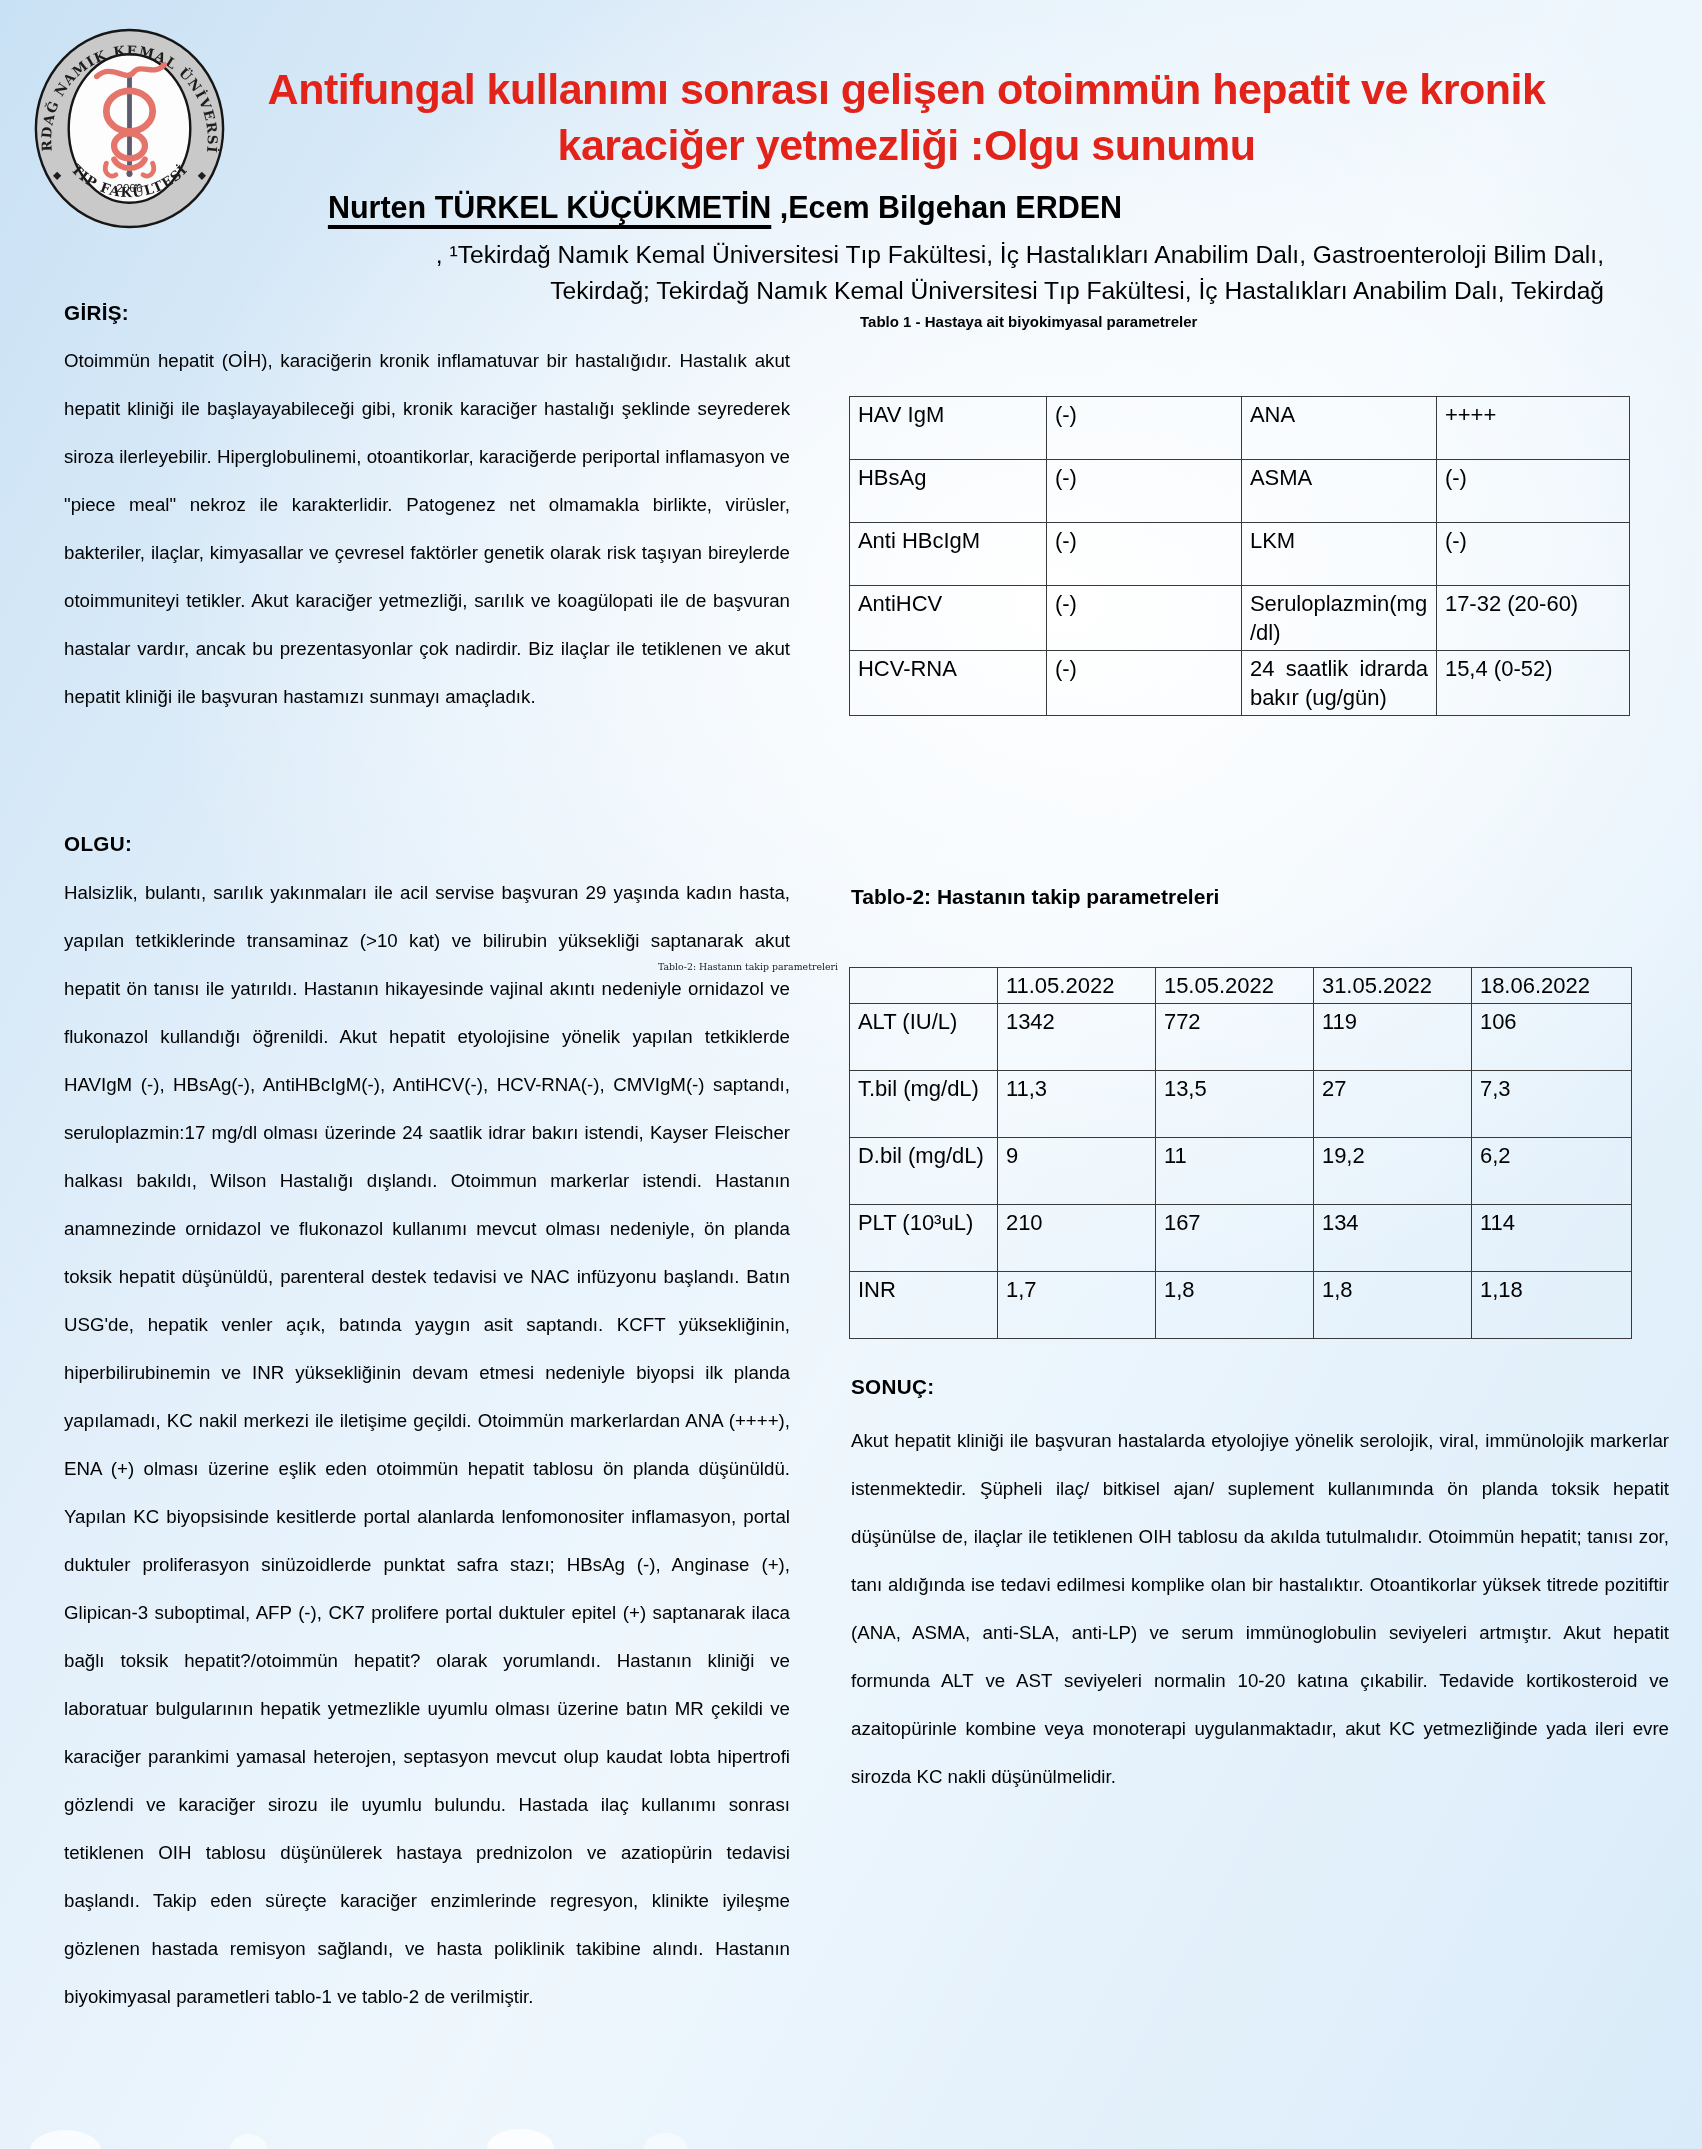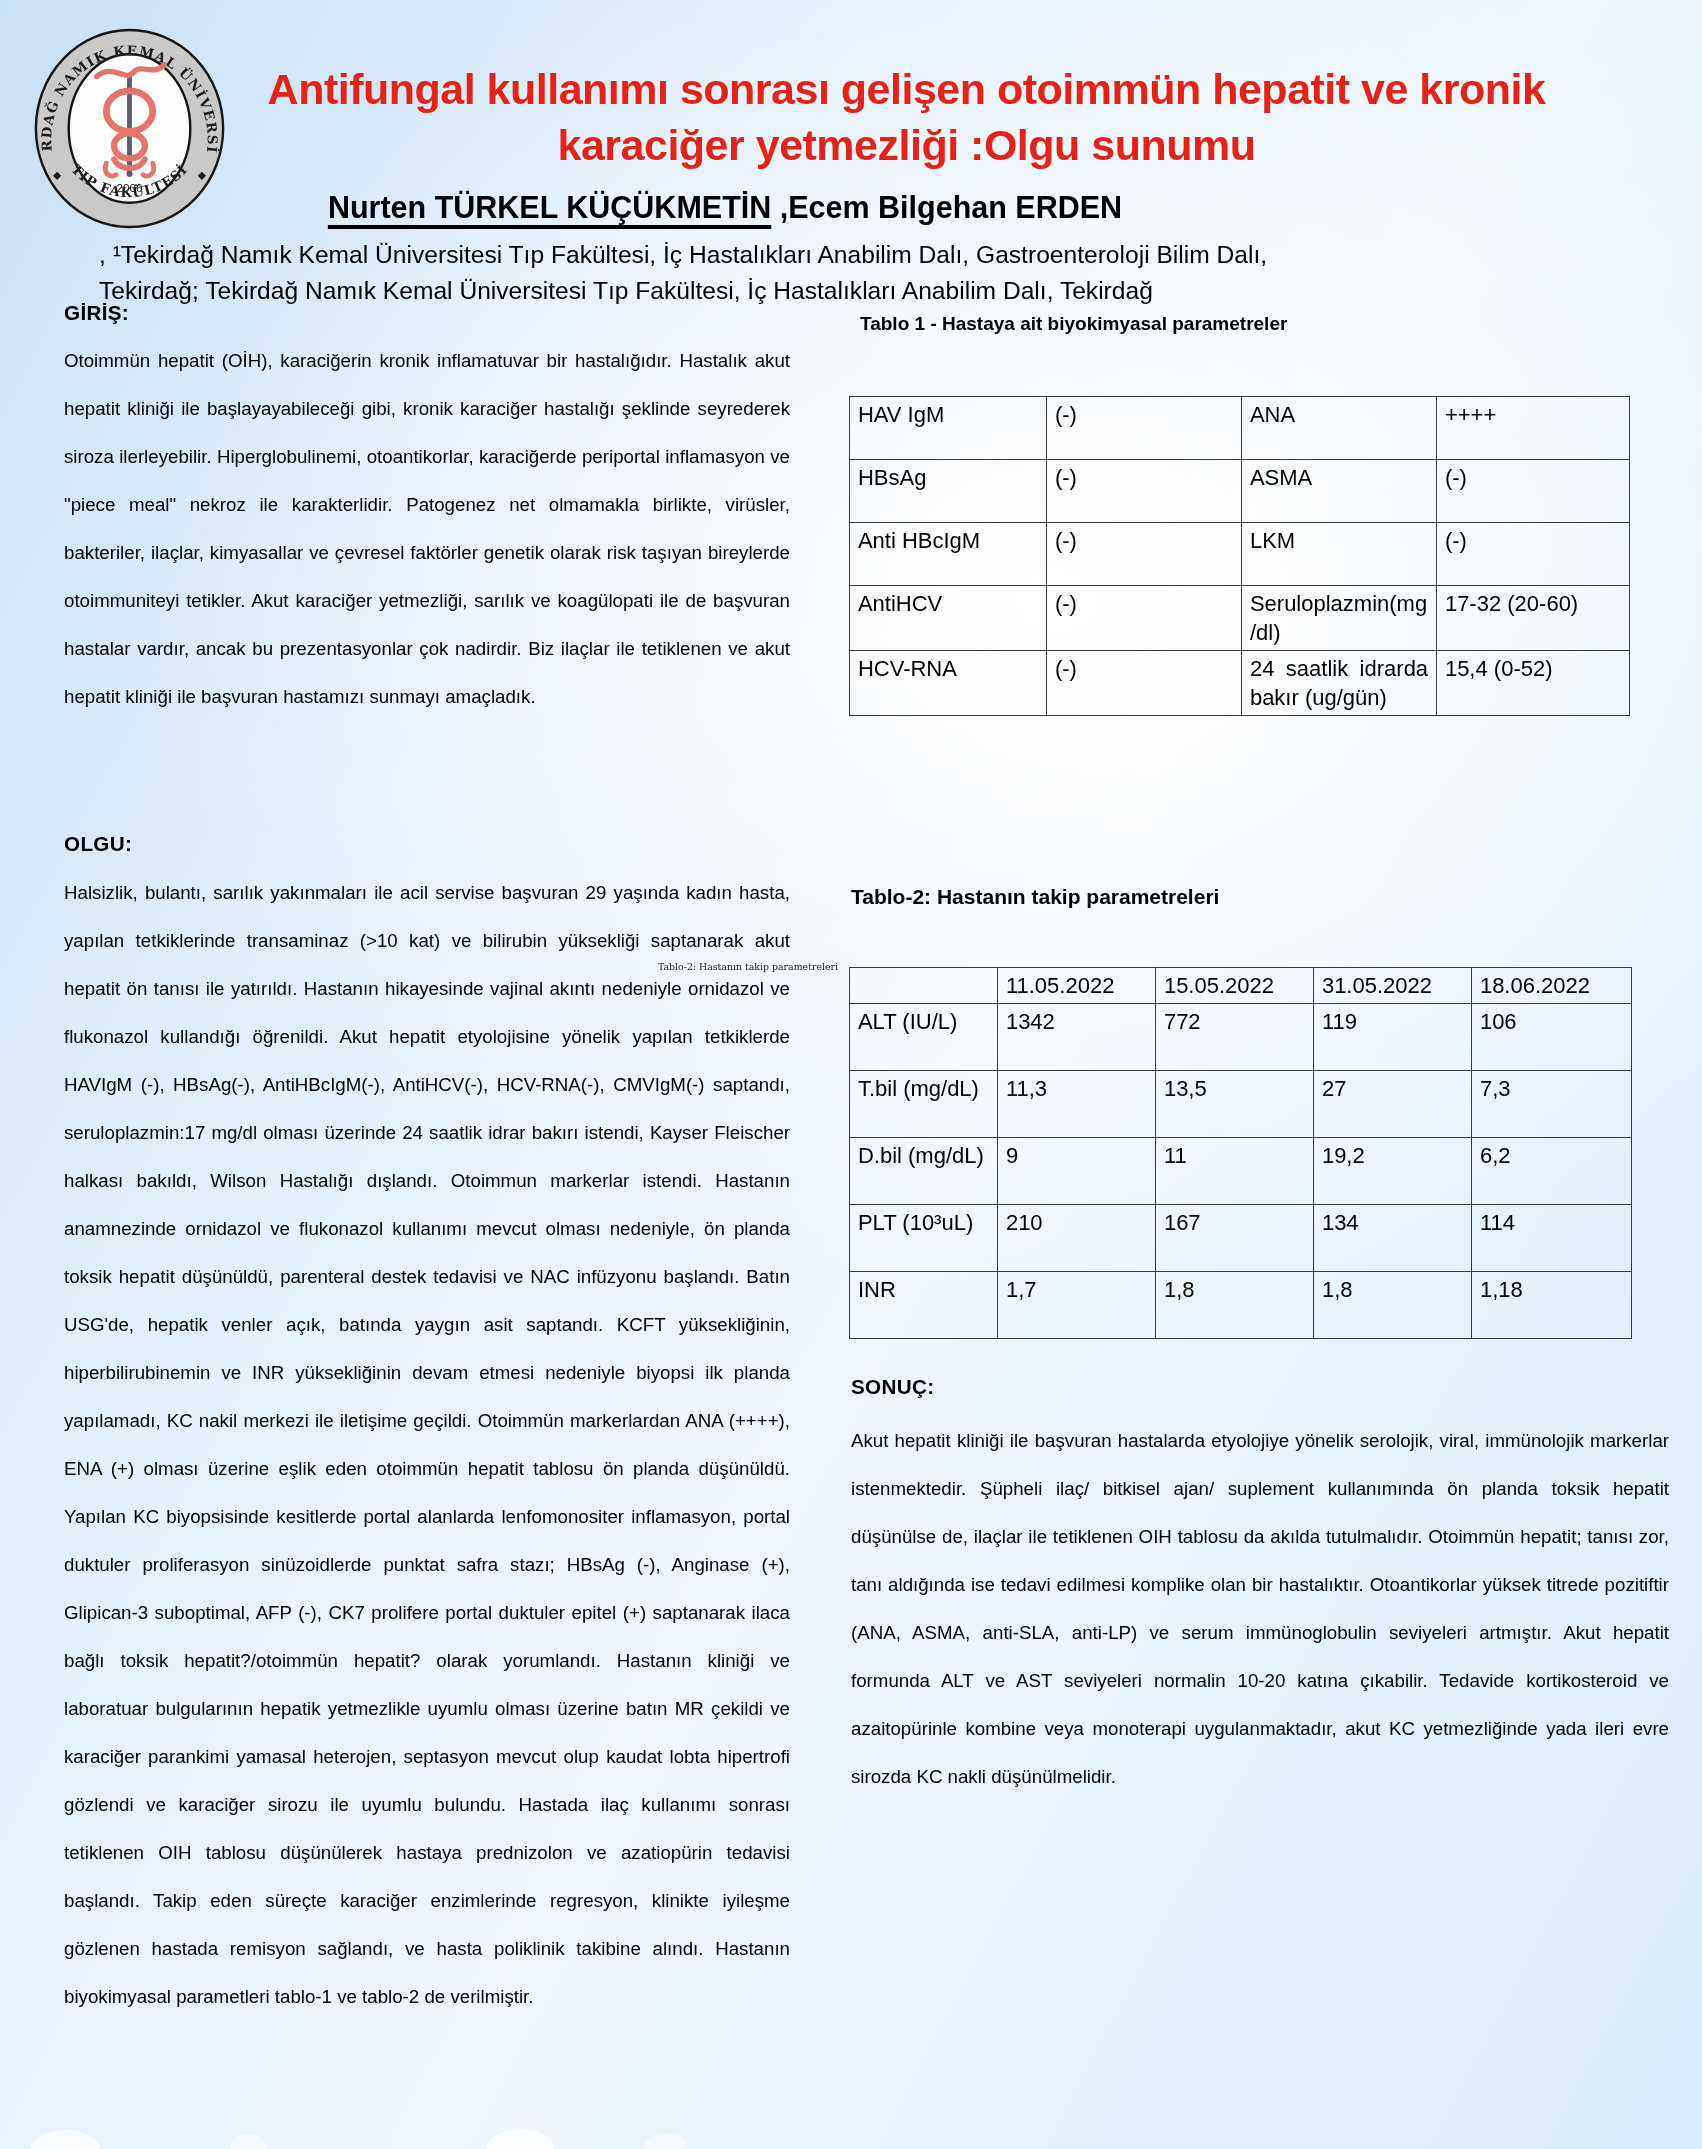--- a/index.html
+++ b/index.html
@@ -14,35 +14,35 @@
   .title{
     left:207px; top:61px; width:1399px; text-align:center;
     font-size:43px; line-height:56px; font-weight:bold; letter-spacing:-0.5px;
   }
   .authors{
     left:0; top:190px; width:1450px; text-align:center;
     font-size:30.5px; font-weight:bold;
   }
   .authors .u{ text-decoration:underline; text-decoration-thickness:3.9px; text-underline-offset:6.9px;}
   .affiliation{
-    left:99px; top:237px; width:1505px; text-align:left;
+    left:99px; top:237px; width:1505px; text-align:right;
     font-size:24.6px; line-height:36px;
   }
   .sec-h{ font-size:20.7px; font-weight:bold; letter-spacing:0.3px;}
   .body-text{
     font-size:18.7px; line-height:48px; text-align:justify; text-justify:inter-word;
   }
   .giris-h{ left:64px; top:301px;}
   .giris-t{ left:64px; top:337px; width:726px;}
   .olgu-h{ left:64px; top:832px;}
   .olgu-t{ left:64px; top:869px; width:726px;}
   .stray-cap{
     left:658px; top:961px; font-family:"DejaVu Serif", serif; font-size:9.4px; color:#1c1c1c;
   }
-  .t1-title{ left:860px; top:313px; font-size:19px; font-weight:bold;}
+  .t1-title{ left:860px; top:313px; font-size:15px; font-weight:bold;}
   .t2-title{ left:851px; top:885px; font-size:21px; font-weight:bold;}
   .sonuc-h{ left:851px; top:1375px;}
   .sonuc-t{ left:851px; top:1417px; width:818px;}
   table{ border-collapse:collapse; table-layout:fixed; }
   td{
     border:1.6px solid #3a3a3a; vertical-align:top; padding:3px 7.9px;
     font-size:22px; line-height:1.32; overflow-wrap:anywhere;
   }
   #table1{ left:849px; top:396px; width:780px;}
   #table1 tr{ height:63px;}

